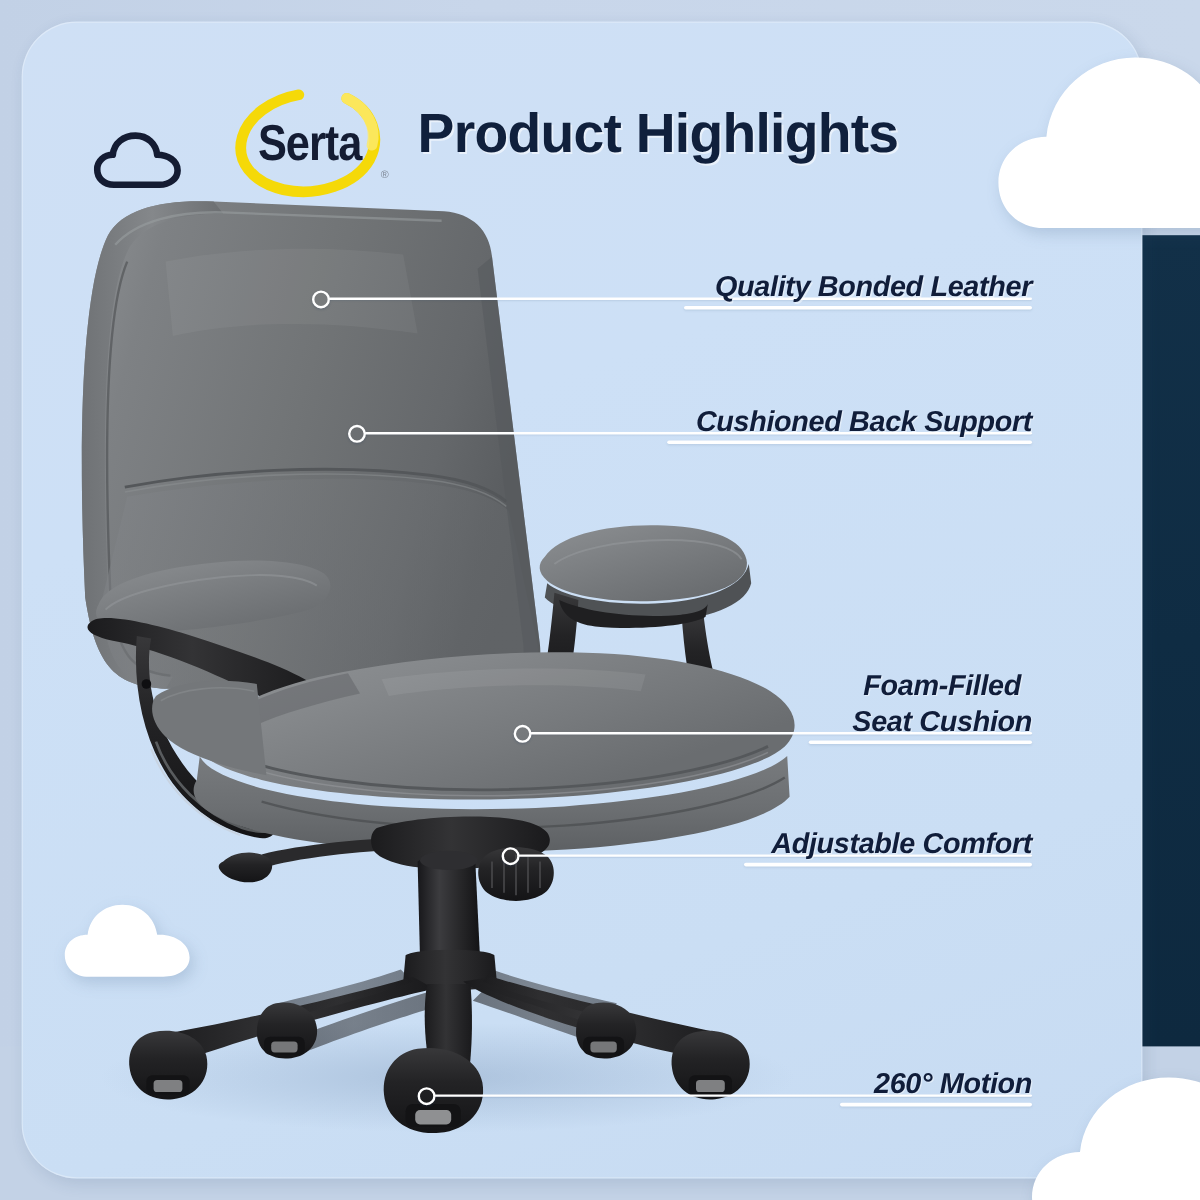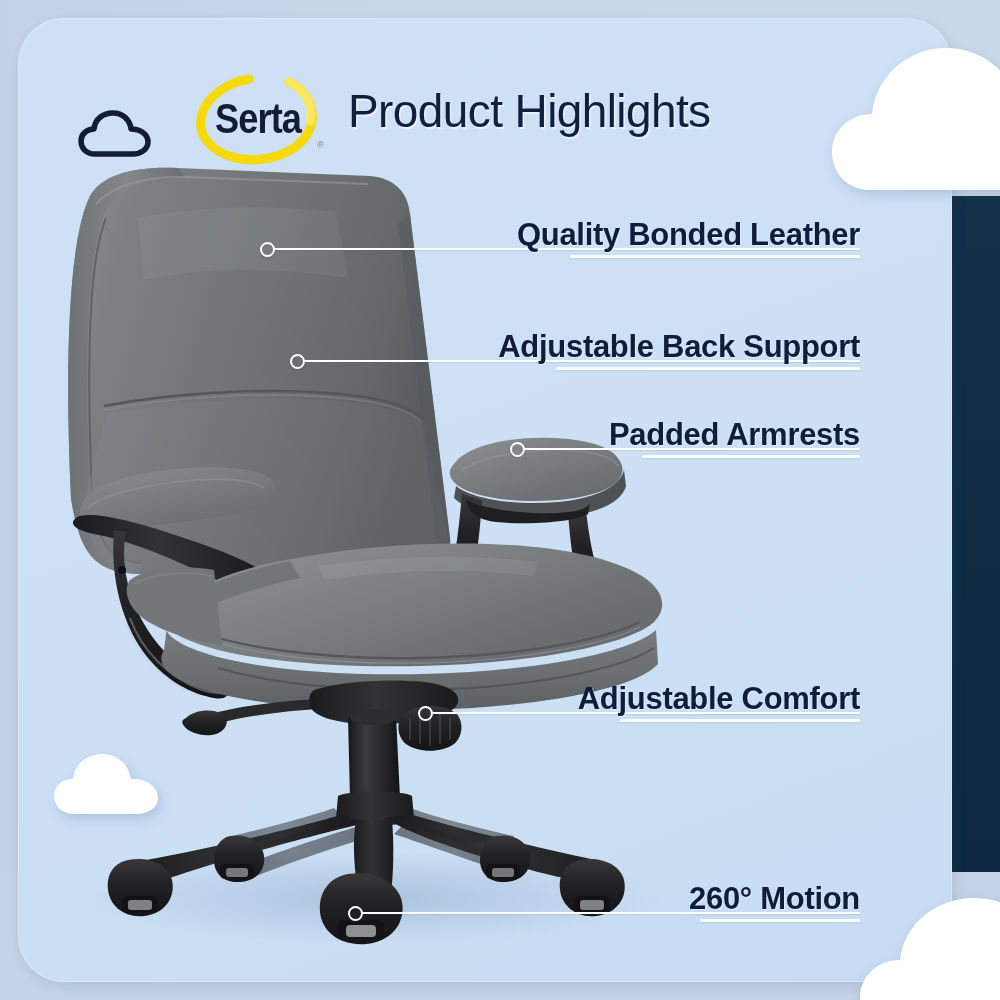--- a/index.html
+++ b/index.html
@@ -61,37 +61,38 @@
     font-weight:bold; font-size:42px; letter-spacing:-1px;
     color:#141c33; transform:scaleX(.86);
   }
   .logo .reg {
     position:absolute; right:-2px; bottom:18px;
     font-size:9px; color:#7d8694;
   }
 
   .title {
     position:absolute; left:330px; top:66px;
-    font-size:46px; font-weight:normal; letter-spacing:-0.6px;
+    font-size:46px; font-weight:bold; letter-spacing:-0.6px;
     color:#10203c;
     text-shadow:1.5px 1.5px 0 rgba(255,255,255,.55);
     white-space:nowrap;
   }
 
   
   .cloud-solid { position:absolute; filter:drop-shadow(3px 5px 6px rgba(45,75,115,.18)); }
 
   
   .callout { position:absolute; }
   .callout .label {
     position:absolute; right:0; bottom:10px;
-    color:#101d3a; font-weight:bold; font-size:31px;
+    color:#101d3a; font-weight:bold; font-size:24px;
     letter-spacing:-0.3px; white-space:nowrap; text-align:center;
     text-shadow:1px 1px 0 rgba(255,255,255,.45);
     line-height:1.22;
+    font-style:italic;
   }
   .callout .underline {
     position:absolute; right:0; bottom:0; height:3px;
     background:#ffffff; border-radius:2px;
     box-shadow:0 1px 2px rgba(40,70,110,.12);
   }
 
   .leader { position:absolute; height:2px; background:#ffffff; border-radius:2px;
             box-shadow:0 1px 1px rgba(40,70,110,.10); }
   .dot {
@@ -343,31 +344,34 @@
     <div class="callout" style="left:242px; top:196px; width:600px; height:52px;">
       <div class="dot" style="left:0; top:28px;"></div>
       <div class="leader" style="left:14px; top:34px; width:586px;"></div>
       <div class="label" style="bottom:12px;">Quality Bonded Leather</div>
       <div class="underline" style="width:290px; bottom:8px;"></div>
     </div>
 
     <div class="callout" style="left:272px; top:308px; width:570px; height:52px;">
       <div class="dot" style="left:0; top:28px;"></div>
       <div class="leader" style="left:14px; top:34px; width:556px;"></div>
-      <div class="label" style="bottom:12px;">Adjustable Back Support</div>
+      <div class="label" style="bottom:12px;">Cushioned Back Support</div>
       <div class="underline" style="width:304px; bottom:8px;"></div>
     </div>
 
-    <div class="callout" style="left:492px; top:396px; width:350px; height:52px;">
-      <div class="dot" style="left:0; top:28px;"></div>
-      <div class="leader" style="left:14px; top:34px; width:336px;"></div>
-      <div class="label" style="bottom:12px;">Padded Armrests</div>
-      <div class="underline" style="width:218px; bottom:8px;"></div>
-    </div>
-
+
+    <div class="callout" style="left:410px; top:524px; width:432px; height:86px;">
+      <div class="dot" style="left:0; top:62px;"></div>
+      <div class="leader" style="left:14px; top:68px; width:418px;"></div>
+      <div class="label" style="bottom:12px;">
+        <span>Foam-Filled</span><br>
+        <span>Seat Cushion</span>
+      </div>
+      <div class="underline" style="width:186px; bottom:8px;"></div>
+    </div>
 
     <div class="callout" style="left:400px; top:660px; width:442px; height:52px;">
       <div class="dot" style="left:0; top:28px;"></div>
       <div class="leader" style="left:14px; top:34px; width:428px;"></div>
       <div class="label" style="bottom:12px;margin-left:39px;">Adjustable Comfort</div>
       <div class="underline" style="width:240px; bottom:8px;"></div>
     </div>
 
     <div class="callout" style="left:330px; top:860px; width:512px; height:52px;">
       <div class="dot" style="left:0; top:28px;"></div>

